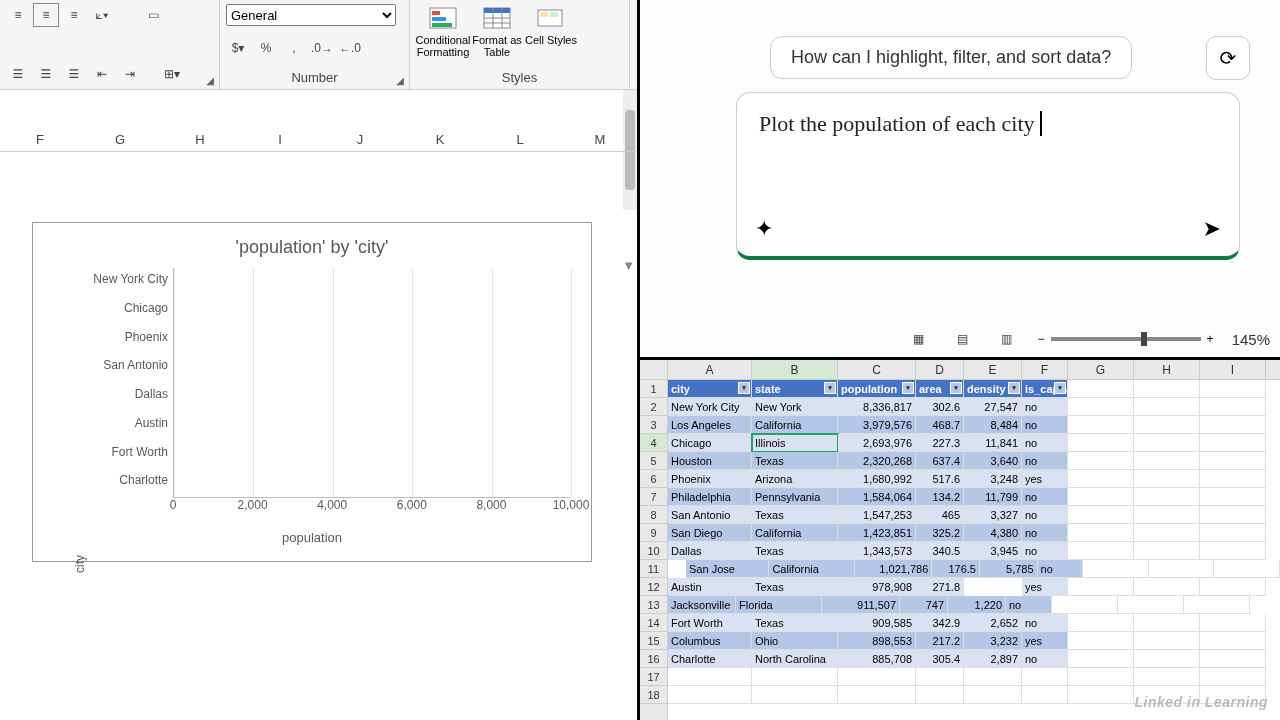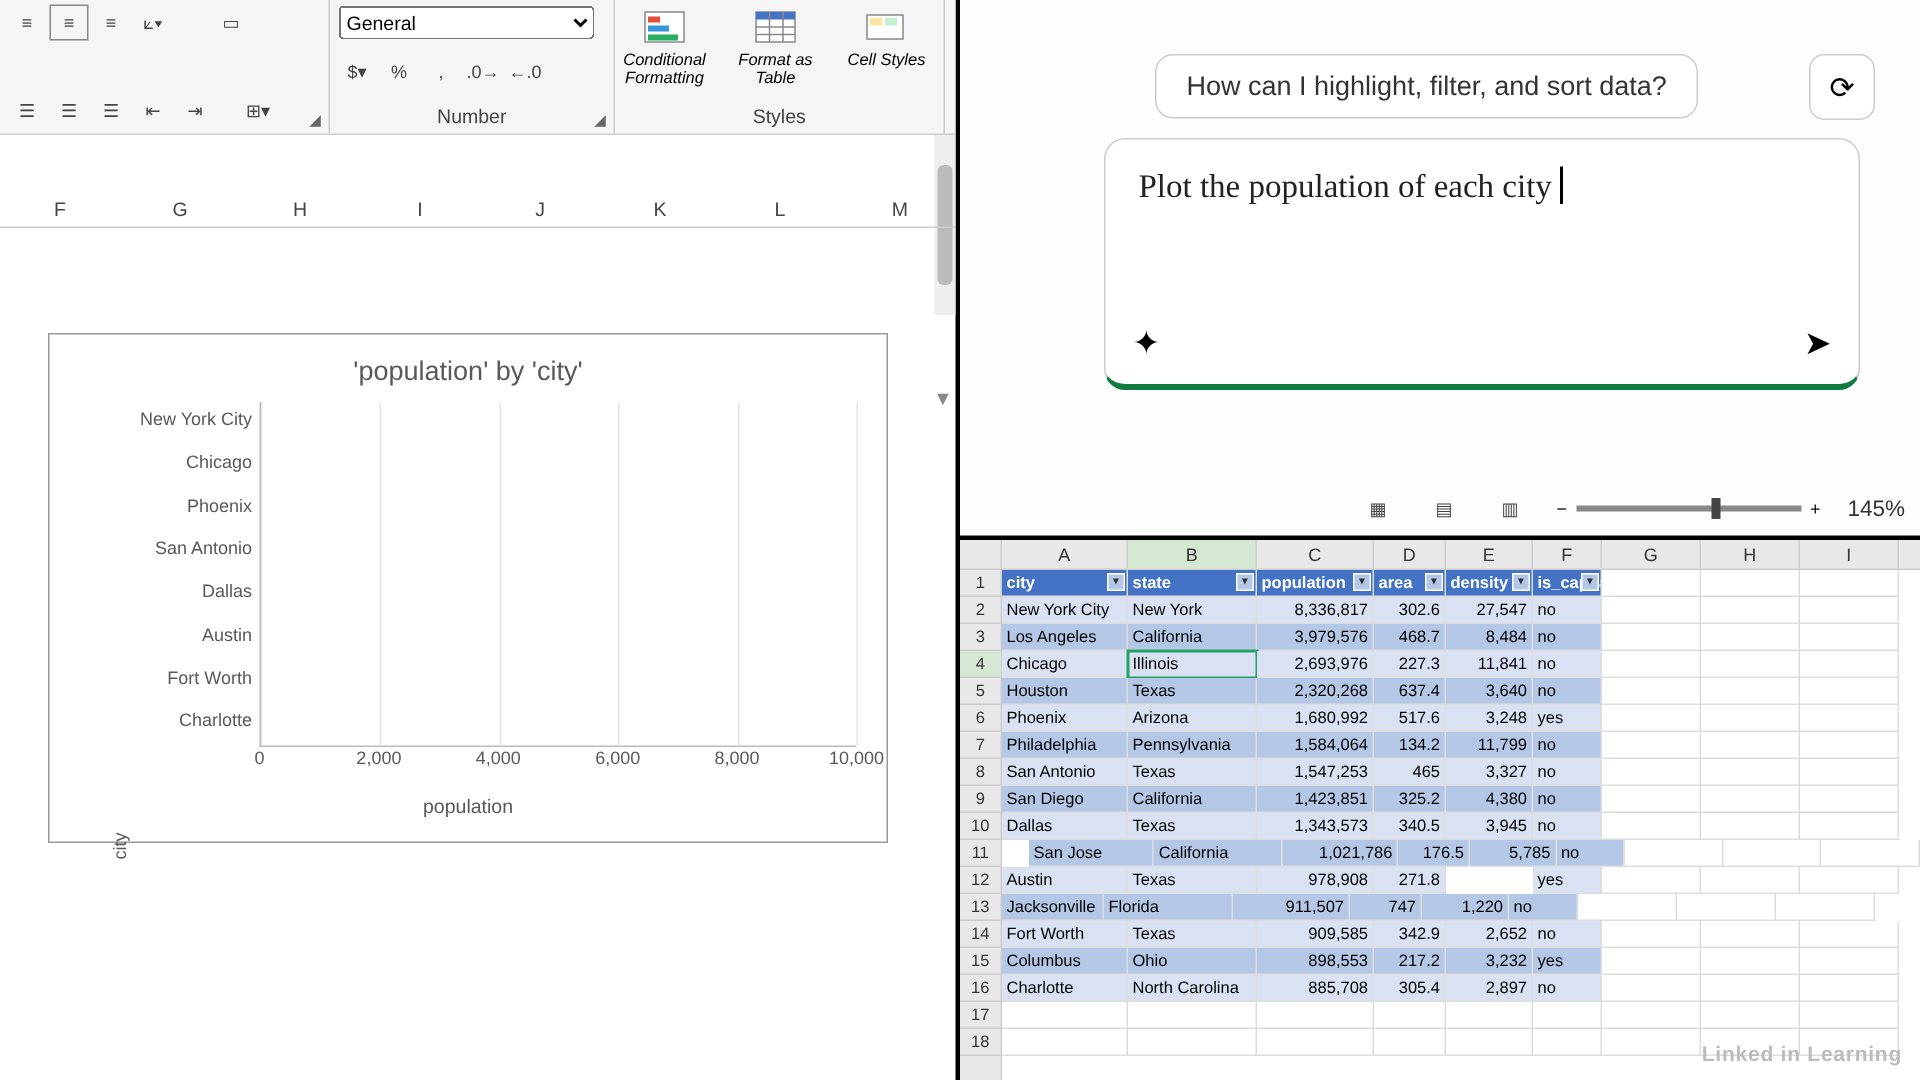--- a/index.html
+++ b/index.html
@@ -8,21 +8,21 @@
 
 .left-panel { position: absolute; left: 0; top: 0; width: 640px; height: 720px; border-right: 3px solid #000; }
 
 .ribbon { height: 90px; background: #f5f5f5; border-bottom: 1px solid #ccc; display: flex; }
 .ribbon-group { border-right: 1px solid #ccc; padding: 2px 6px; display: flex; flex-direction: column; justify-content: space-between; position: relative; }
 .ribbon-group-label { text-align: center; font-size: 13px; color: #444; padding: 2px 0; }
 .ribbon-row { display: flex; align-items: center; gap: 4px; height: 26px; }
 .ribbon-btn { width: 24px; height: 22px; display: flex; align-items: center; justify-content: center; color: #444; }
 .dialog-launcher { position: absolute; right: 2px; bottom: 2px; width: 14px; height: 14px; font-size: 10px; color: #666; display:flex; align-items:center; justify-content:center; }
 .format-select { width: 170px; height: 22px; font-size: 13px; }
-.styles-group { display: flex; gap: 20px; font-style: italic; }
+.styles-group { display: flex; gap: 0; }
 .style-btn { display: flex; flex-direction: column; align-items: center; width: 54px; font-size: 11px; line-height: 1.1; text-align: center; }
 .style-icon { width: 30px; height: 28px; margin-bottom: 2px; }
 
 .left-scrollbar { position: absolute; right: 0; top: 90px; width: 14px; height: 120px; background: #eee; }
 .left-scrollbar-thumb { background: #bbb; width: 10px; height: 80px; margin: 20px auto 0; border-radius: 4px; }
 .left-scroll-arrow { position: absolute; right: 2px; top: 258px; color: #888; font-size: 13px; }
 
 .col-headers-left { position: absolute; top: 132px; left: 0; right: 0; height: 20px; display: flex; border-bottom: 1px solid #ccc; }
 .col-headers-left div { flex: 0 0 80px; text-align: center; font-size: 13px; color: #444; }
 
@@ -68,21 +68,21 @@
 .sheet-rownum.sel { background: #d4e8d4; }
 .sheet-body { position: absolute; left: 28px; top: 20px; right: 0; bottom: 0; }
 .sheet-row { display: flex; height: 18px; }
 .sheet-cell { border-right: 1px solid #ddd; border-bottom: 1px solid #ddd; font-size: 11px; padding: 0 3px; line-height: 18px; overflow: hidden; white-space: nowrap; }
 .hdr-cell { background: #4472c4; color: #fff; font-weight: bold; position: relative; }
 .hdr-cell .fbtn { position: absolute; right: 1px; top: 2px; width: 12px; height: 12px; background: #b4c7e7; border: 1px solid #fff; font-size: 7px; text-align: center; line-height: 10px; color: #333; }
 .band0 { background: #d9e1f2; }
 .band1 { background: #b4c7e7; }
 .num { text-align: right; }
 .active-cell { outline: 2px solid #21a366; outline-offset: -1px; }
-.watermark { position: absolute; right: 12px; bottom: 10px; font-size: 14px; color: #bbb; font-weight: bold; letter-spacing: 0.5px; }
+.watermark { position: absolute; right: 12px; bottom: 10px; font-size: 14px; color: #bbb; font-weight: bold; letter-spacing: 0.5px; font-style: italic; }
 </style>
 </head>
 <body>
 
 <div class="left-panel">
   <div class="ribbon">
     <div class="ribbon-group" style="width:220px">
       <div class="ribbon-row">
         <div class="ribbon-btn">≡</div>
         <div class="ribbon-btn" style="outline:1px solid #888">≡</div>

